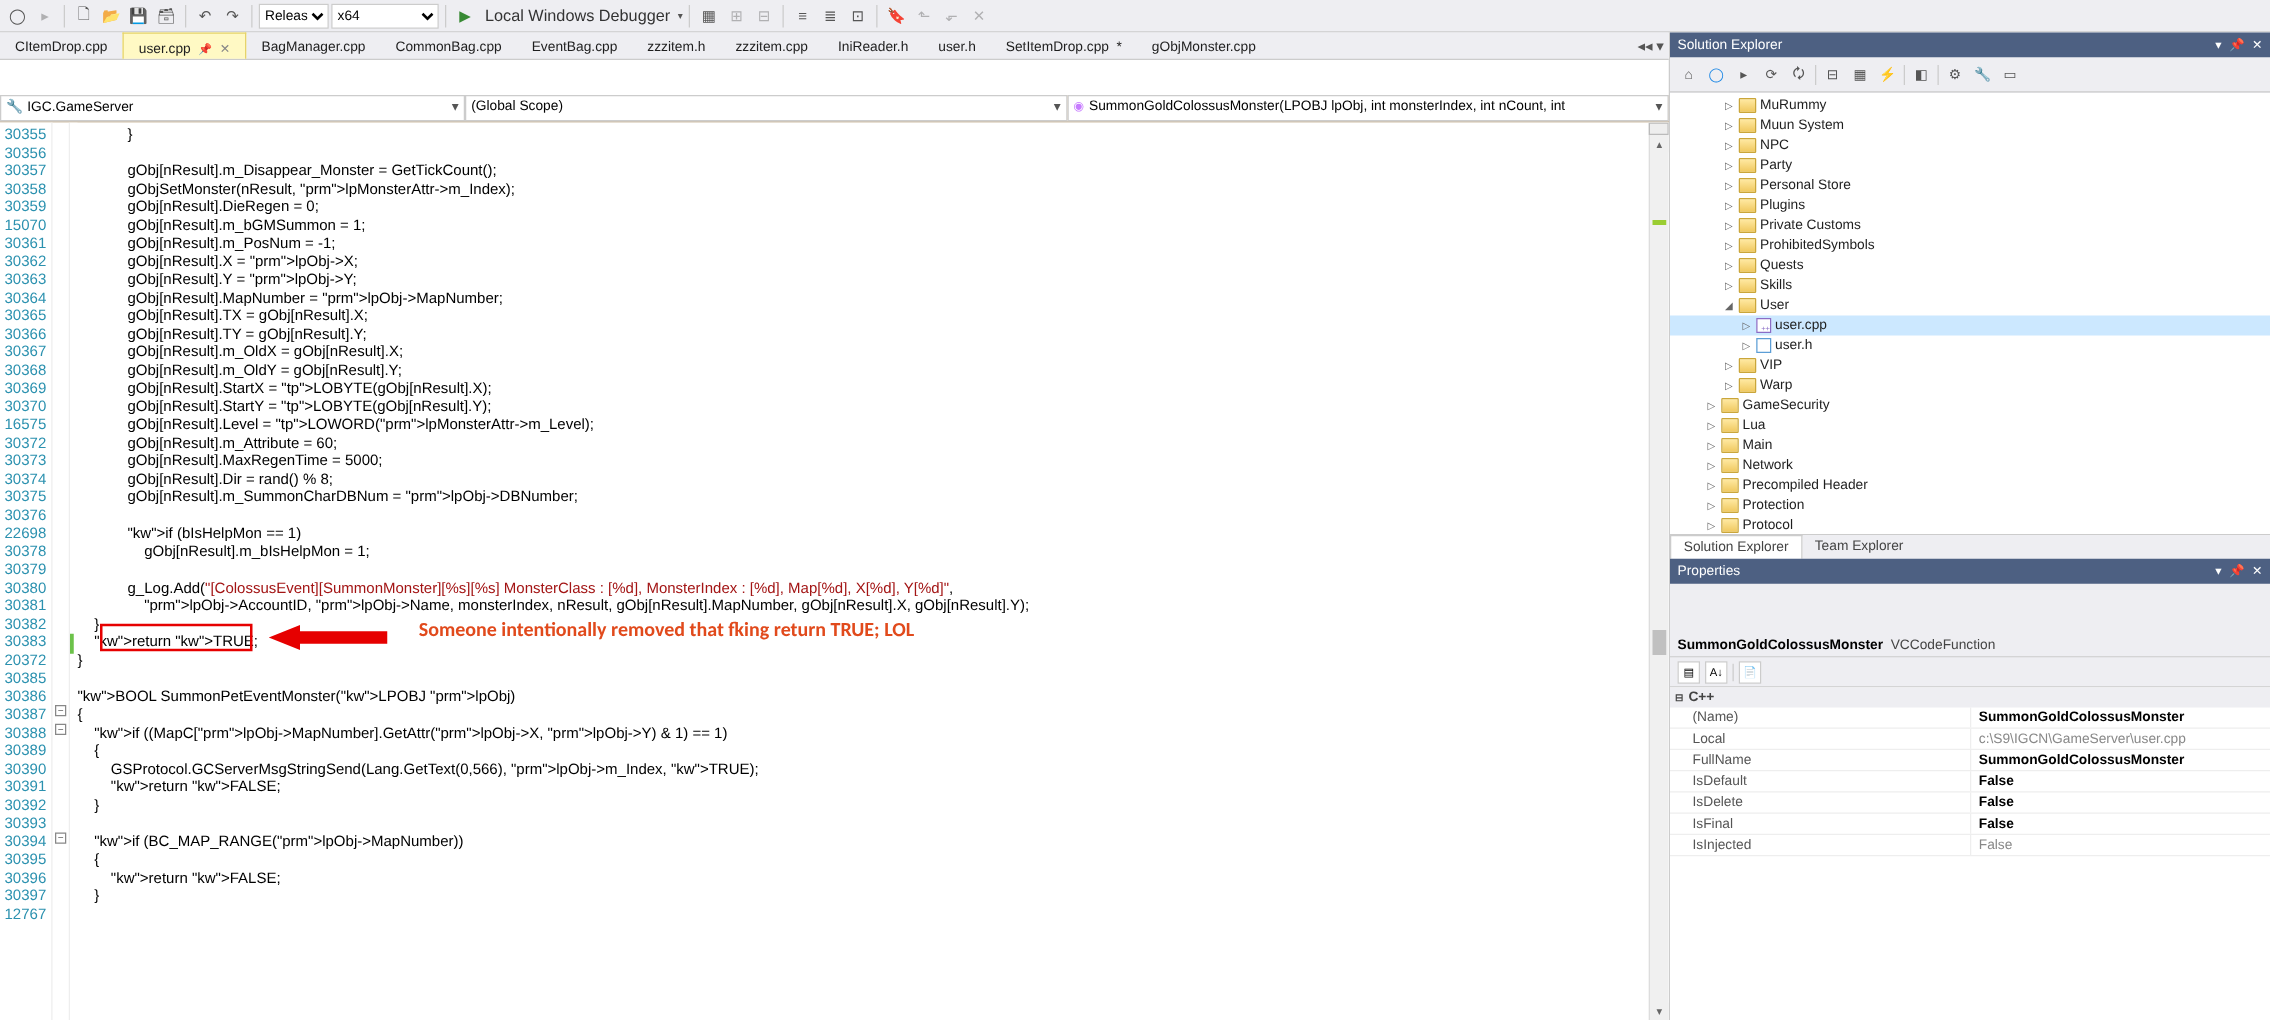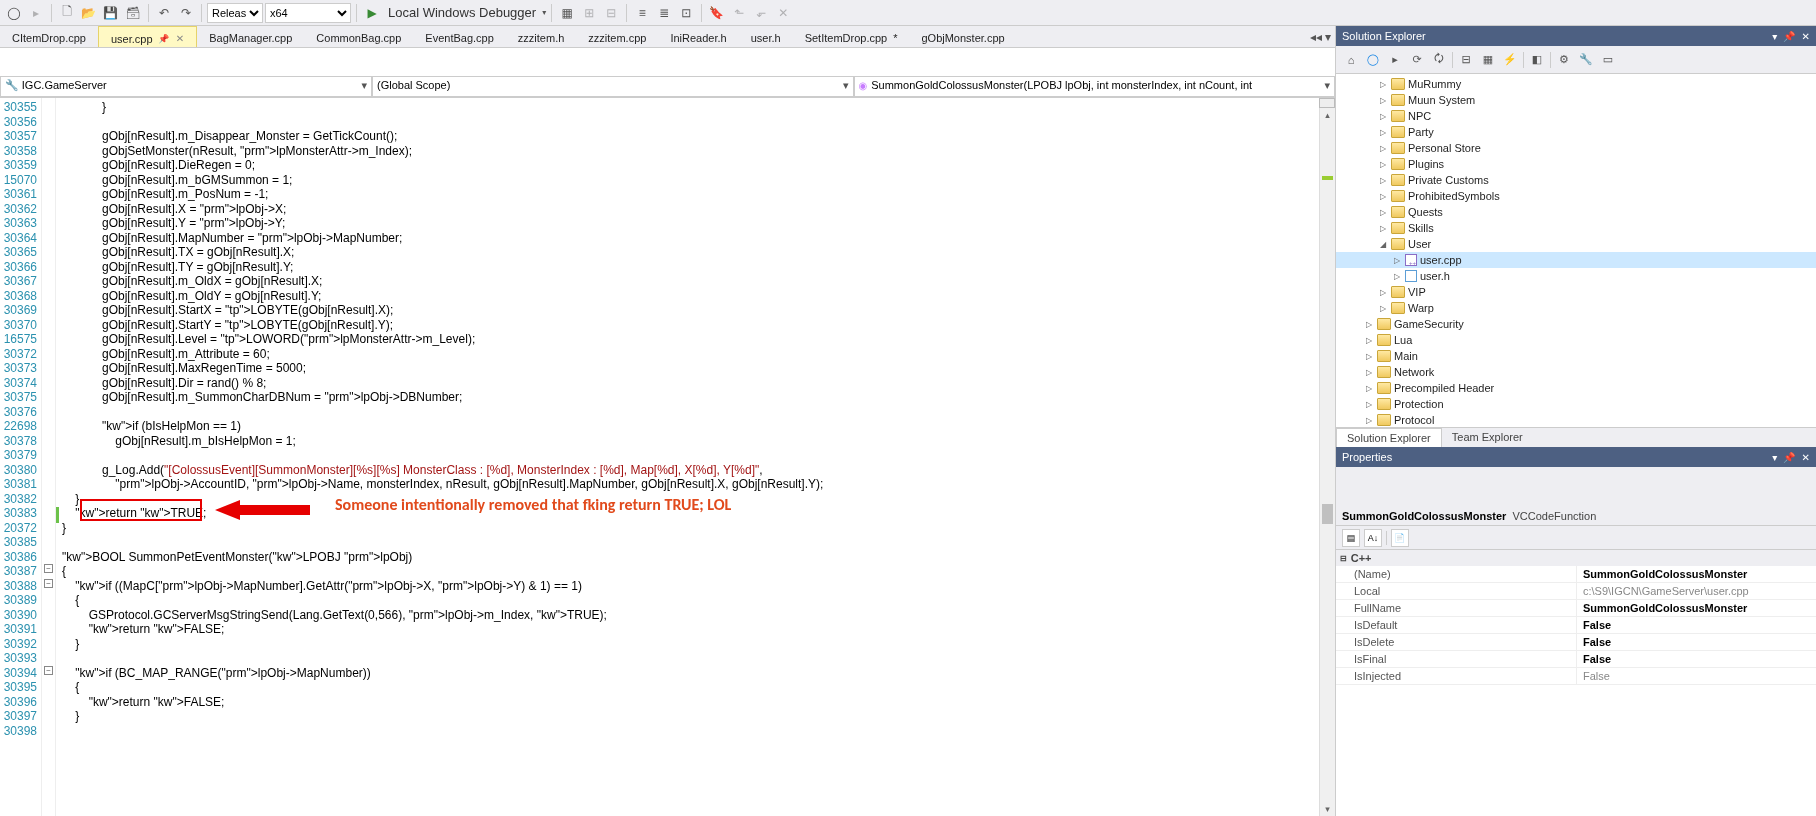--- a/index.html
+++ b/index.html
@@ -215,21 +215,21 @@
           <div>30388</div>
           <div>30389</div>
           <div>30390</div>
           <div>30391</div>
           <div>30392</div>
           <div>30393</div>
           <div>30394</div>
           <div>30395</div>
           <div>30396</div>
           <div>30397</div>
-          <div>30398</div>
+          <div>12767</div>
         </div>
       <div class="fold-gutter">
         <div class="fold-box" style="top:466px">−</div>
         <div class="fold-box" style="top:481px">−</div>
         <div class="fold-box" style="top:568px">−</div>
       </div>
       <div class="margin-bar">
         <div class="margin-green" style="top:409px;height:16px"></div>
       </div>
       <div class="code" id="code"><span class="ln">            }</span><span class="ln">&nbsp;</span><span class="ln">            gObj[nResult].m_Disappear_Monster = GetTickCount();</span><span class="ln">            gObjSetMonster(nResult, <span class="&lt;span">"prm"</span>&gt;lpMonsterAttr-&gt;m_Index);</span><span class="ln">            gObj[nResult].DieRegen = 0;</span><span class="ln">            gObj[nResult].m_bGMSummon = 1;</span><span class="ln">            gObj[nResult].m_PosNum = -1;</span><span class="ln">            gObj[nResult].X = <span class="&lt;span">"prm"</span>&gt;lpObj-&gt;X;</span><span class="ln">            gObj[nResult].Y = <span class="&lt;span">"prm"</span>&gt;lpObj-&gt;Y;</span><span class="ln">            gObj[nResult].MapNumber = <span class="&lt;span">"prm"</span>&gt;lpObj-&gt;MapNumber;</span><span class="ln">            gObj[nResult].TX = gObj[nResult].X;</span><span class="ln">            gObj[nResult].TY = gObj[nResult].Y;</span><span class="ln">            gObj[nResult].m_OldX = gObj[nResult].X;</span><span class="ln">            gObj[nResult].m_OldY = gObj[nResult].Y;</span><span class="ln">            gObj[nResult].StartX = <span class="&lt;span">"tp"</span>&gt;LOBYTE(gObj[nResult].X);</span><span class="ln">            gObj[nResult].StartY = <span class="&lt;span">"tp"</span>&gt;LOBYTE(gObj[nResult].Y);</span><span class="ln">            gObj[nResult].Level = <span class="&lt;span">"tp"</span>&gt;LOWORD(<span class="&lt;span">"prm"</span>&gt;lpMonsterAttr-&gt;m_Level);</span><span class="ln">            gObj[nResult].m_Attribute = 60;</span><span class="ln">            gObj[nResult].MaxRegenTime = 5000;</span><span class="ln">            gObj[nResult].Dir = rand() % 8;</span><span class="ln">            gObj[nResult].m_SummonCharDBNum = <span class="&lt;span">"prm"</span>&gt;lpObj-&gt;DBNumber;</span><span class="ln">&nbsp;</span><span class="ln">            <span class="&lt;span">"kw"</span>&gt;if (bIsHelpMon == 1)</span><span class="ln">                gObj[nResult].m_bIsHelpMon = 1;</span><span class="ln">&nbsp;</span><span class="ln">            g_Log.Add(<span class="str">"[ColossusEvent][SummonMonster][%s][%s] MonsterClass : [%d], MonsterIndex : [%d], Map[%d], X[%d], Y[%d]"</span>,</span><span class="ln">                <span class="&lt;span">"prm"</span>&gt;lpObj-&gt;AccountID, <span class="&lt;span">"prm"</span>&gt;lpObj-&gt;Name, monsterIndex, nResult, gObj[nResult].MapNumber, gObj[nResult].X, gObj[nResult].Y);</span><span class="ln">    }</span><span class="ln">    <span class="&lt;span">"kw"</span>&gt;return <span class="&lt;span">"kw"</span>&gt;TRUE;</span><span class="ln">}</span><span class="ln">&nbsp;</span><span class="ln"><span class="&lt;span">"kw"</span>&gt;BOOL SummonPetEventMonster(<span class="&lt;span">"kw"</span>&gt;LPOBJ <span class="&lt;span">"prm"</span>&gt;lpObj)</span><span class="ln">{</span><span class="ln">    <span class="&lt;span">"kw"</span>&gt;if ((MapC[<span class="&lt;span">"prm"</span>&gt;lpObj-&gt;MapNumber].GetAttr(<span class="&lt;span">"prm"</span>&gt;lpObj-&gt;X, <span class="&lt;span">"prm"</span>&gt;lpObj-&gt;Y) &amp; 1) == 1)</span><span class="ln">    {</span><span class="ln">        GSProtocol.GCServerMsgStringSend(Lang.GetText(0,566), <span class="&lt;span">"prm"</span>&gt;lpObj-&gt;m_Index, <span class="&lt;span">"kw"</span>&gt;TRUE);</span><span class="ln">        <span class="&lt;span">"kw"</span>&gt;return <span class="&lt;span">"kw"</span>&gt;FALSE;</span><span class="ln">    }</span><span class="ln">&nbsp;</span><span class="ln">    <span class="&lt;span">"kw"</span>&gt;if (BC_MAP_RANGE(<span class="&lt;span">"prm"</span>&gt;lpObj-&gt;MapNumber))</span><span class="ln">    {</span><span class="ln">        <span class="&lt;span">"kw"</span>&gt;return <span class="&lt;span">"kw"</span>&gt;FALSE;</span><span class="ln">    }</span><span class="ln">&nbsp;</span></div>

